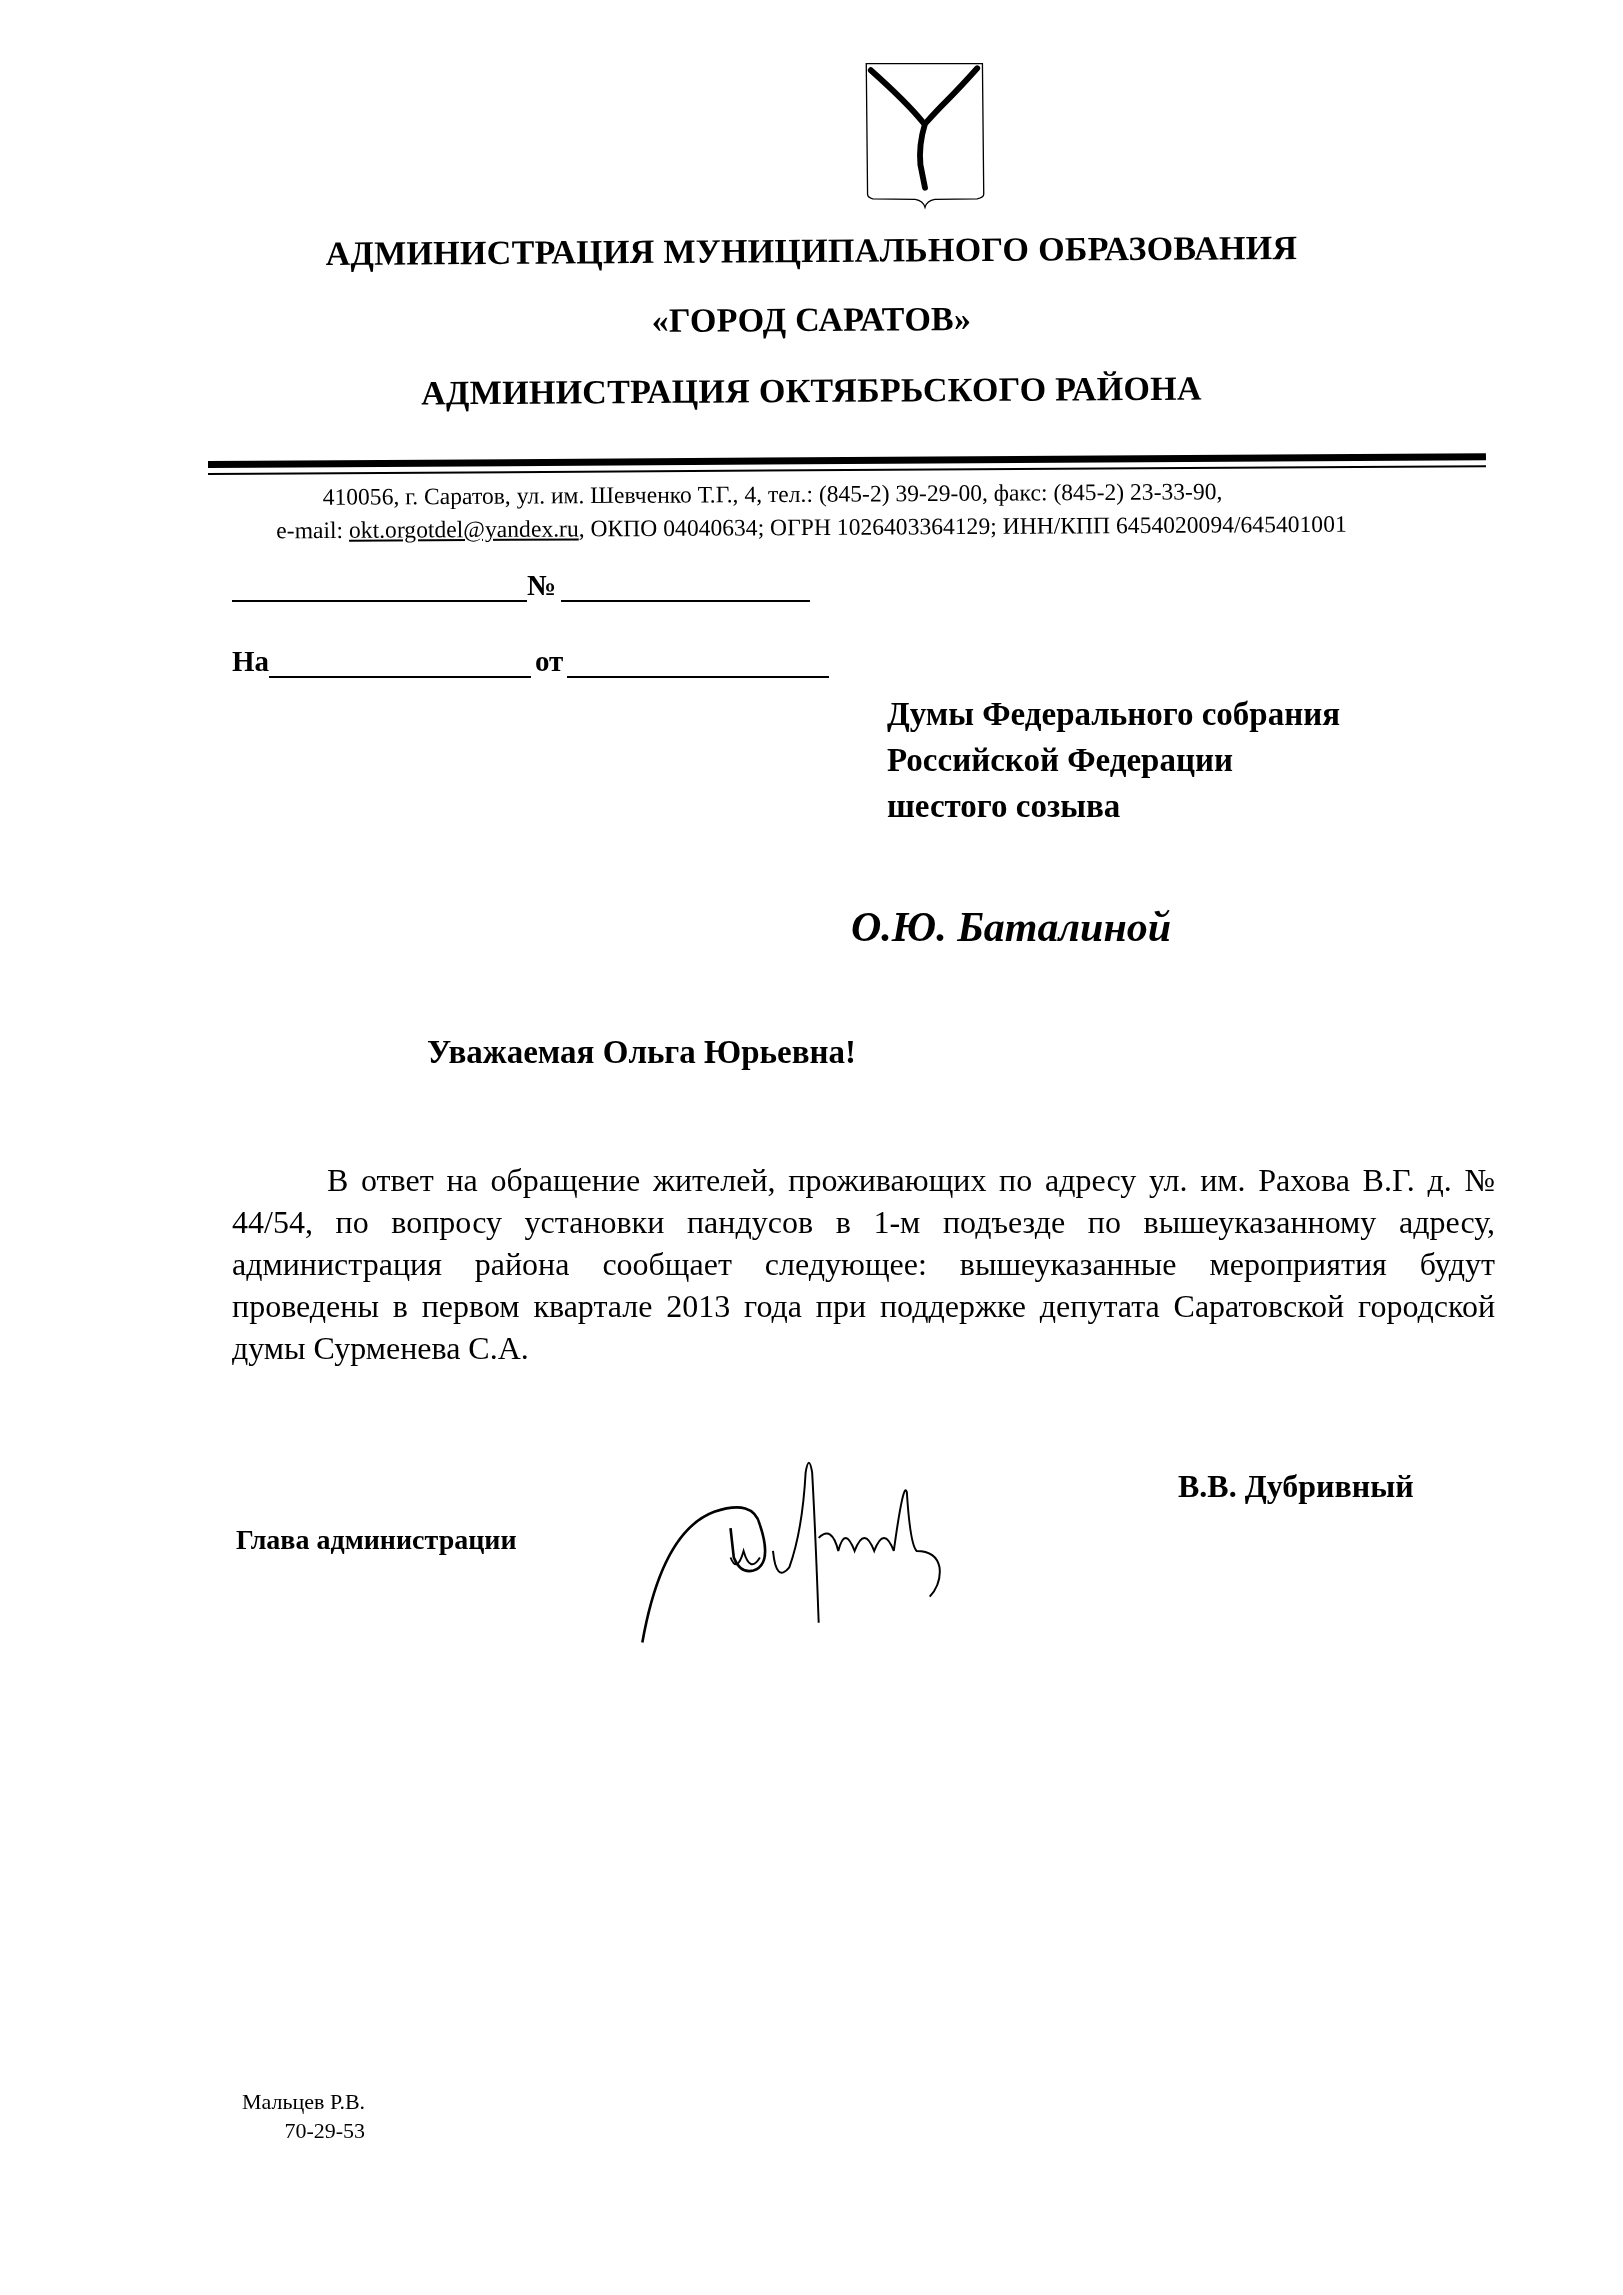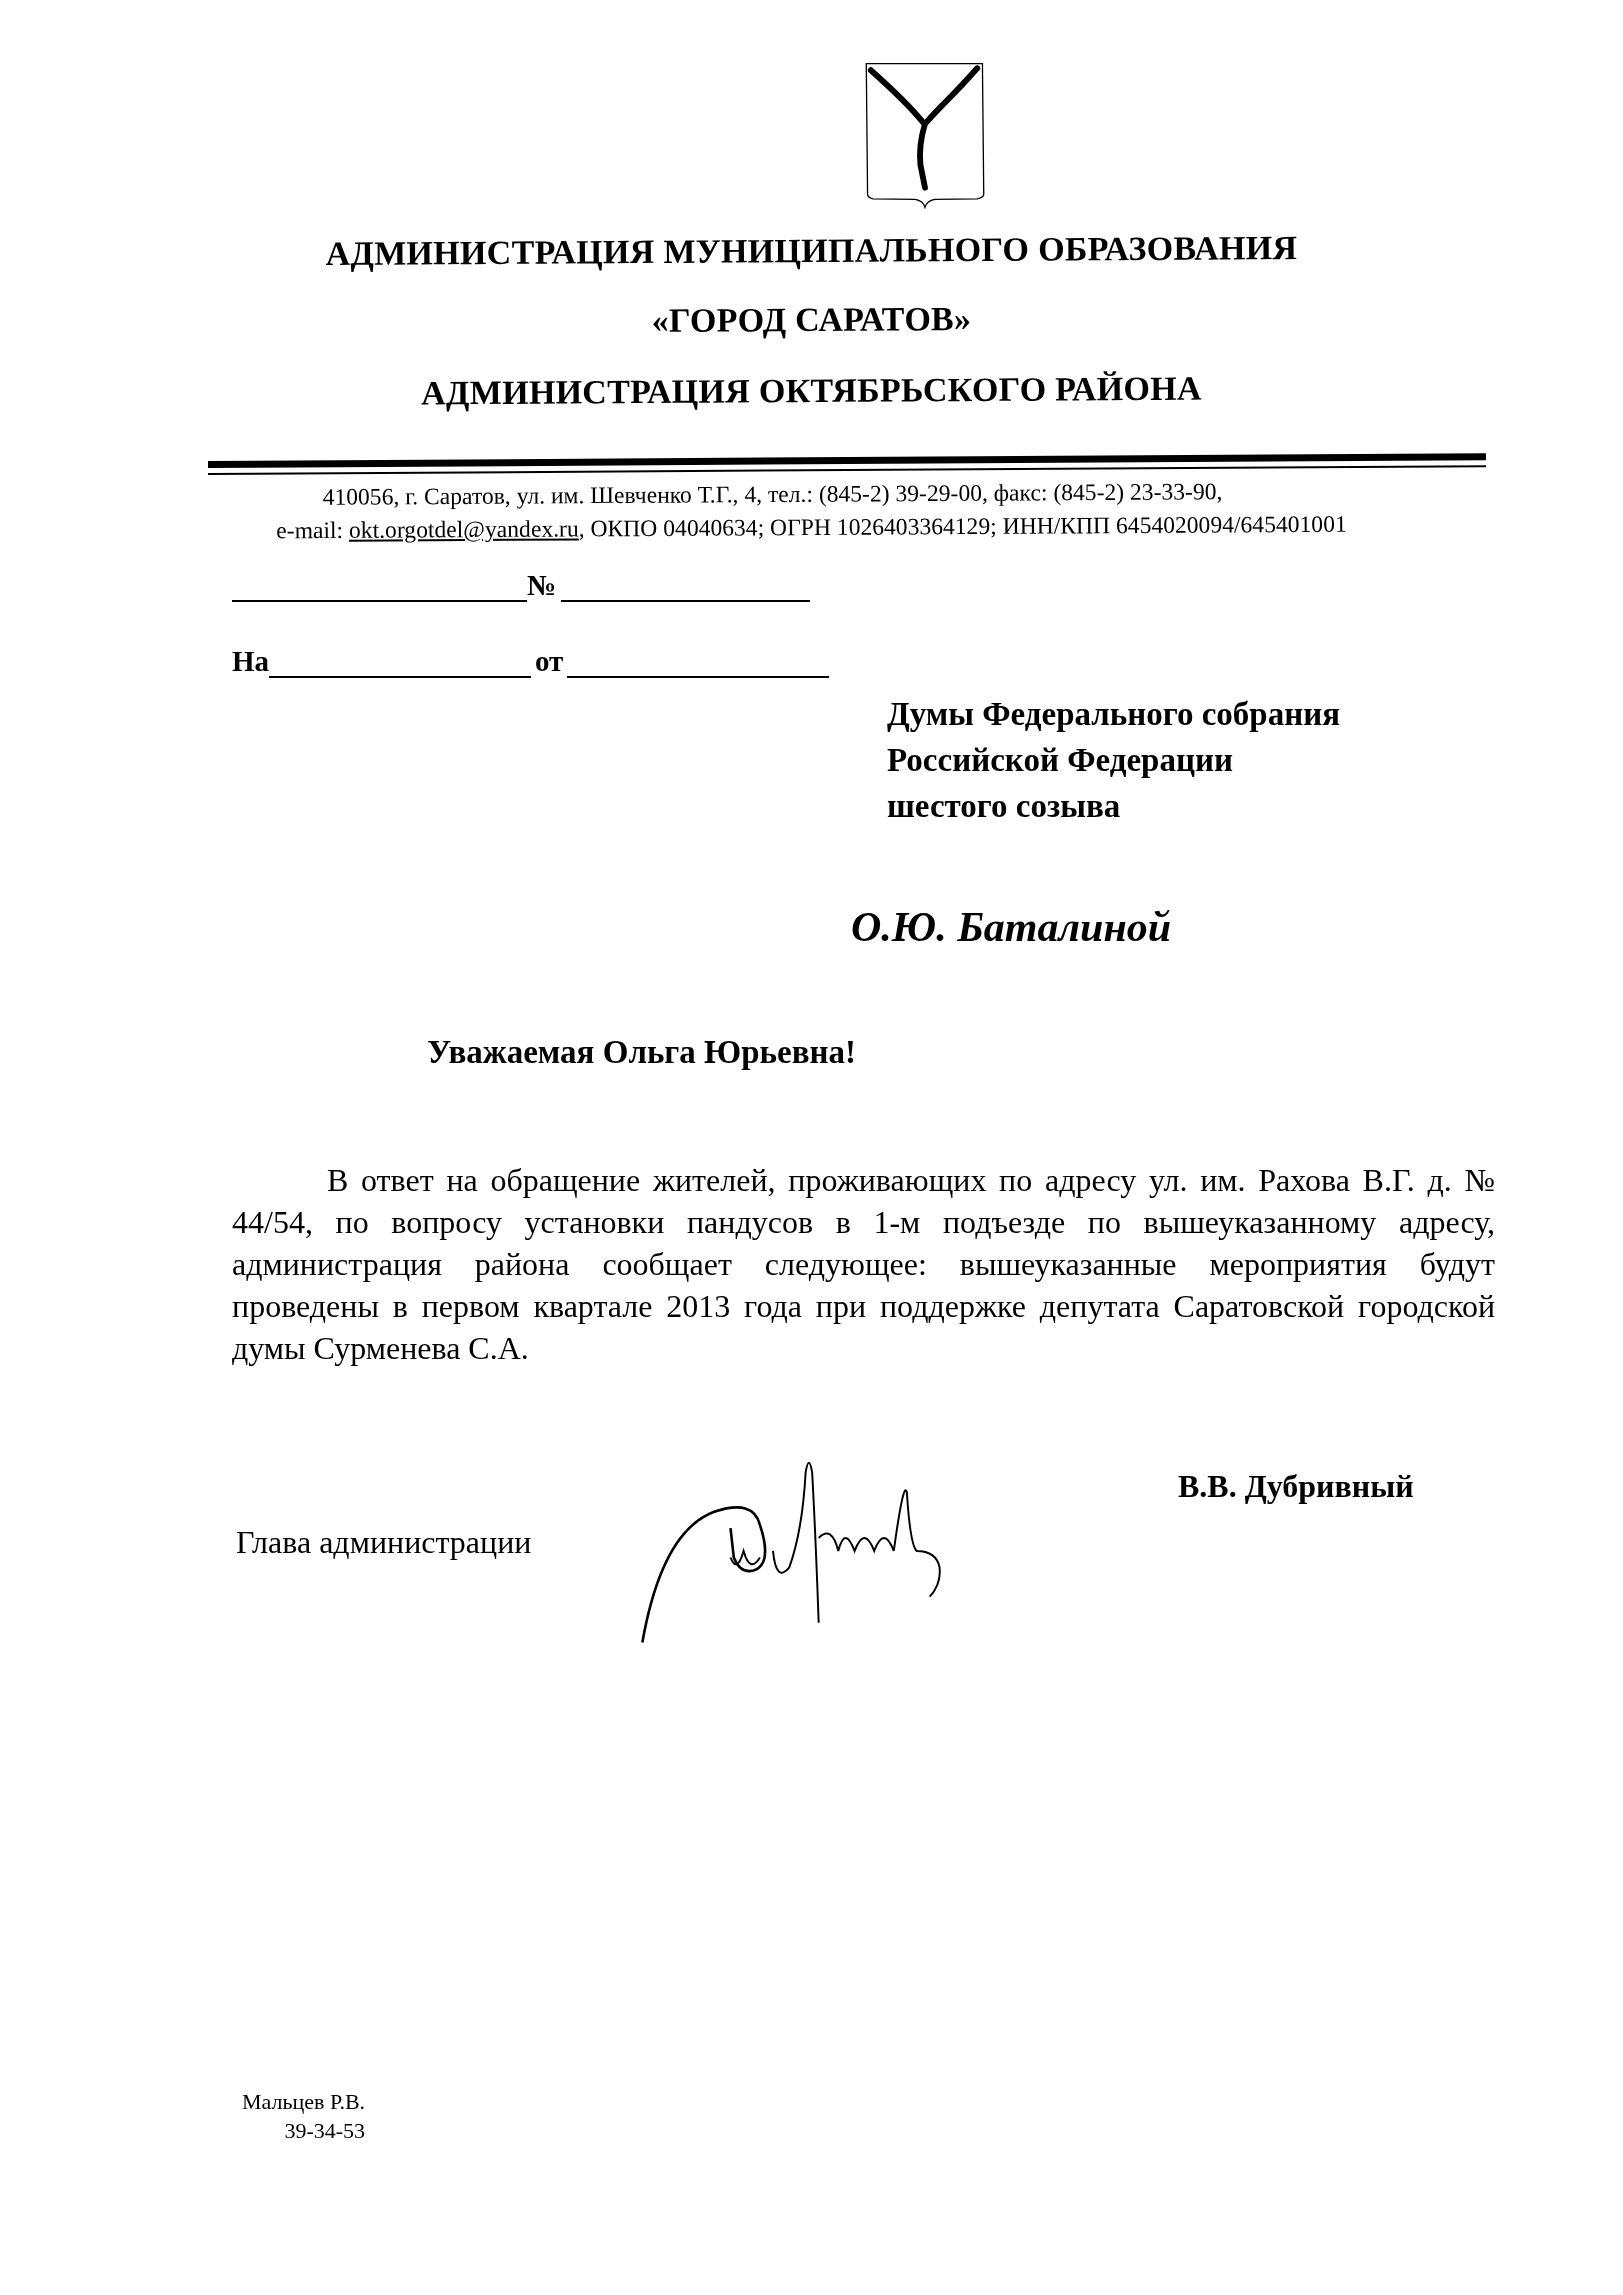--- a/index.html
+++ b/index.html
@@ -16,21 +16,21 @@
   .addr1 { top: 481px; left: -39px; }
   .addr2 { top: 514px; }
   .email { text-decoration: underline; color: #000; }
   .regline { font-size: 29px; font-weight: bold; }
   .blank { display: inline-block; border-bottom: 2.6px solid #000; height: 26px; vertical-align: bottom; position: relative; }
   .blank .scrib { position: absolute; left: 19.6px; bottom: 2.6px; font-style: italic; font-weight: normal; color: #bbb; font-size: 22px; letter-spacing: 3.9px; }
   .addressee { left: 887px; top: 691px; font-size: 33px; font-weight: bold; line-height: 46px; }
   .addressee-name { left: 851px; top: 903px; font-size: 42px; font-weight: bold; font-style: italic; }
   .salutation { left: 0; width: 1283px; top: 1034px; text-align: center; font-size: 33px; font-weight: bold; }
   .body-text { left: 232px; top: 1159px; width: 1263px; font-size: 32px; line-height: 42px; text-align: justify; text-indent: 95px; font-family: Liberation Serif, serif; }
-  .sign-title { left: 236px; top: 1524px; font-size: 32px; font-weight: normal; }
+  .sign-title { left: 236px; top: 1524px; font-size: 28px; font-weight: bold; }
   .sign-name { left: 1178px; top: 1468px; font-size: 32px; font-weight: bold; }
   .signature { left: 622px; top: 1453px; width: 524px; height: 209px; }
   .exec { left: 242px; top: 2087px; font-size: 22px; line-height: 29px; text-align: right; }
 </style>
 </head>
 <body>
 
 <svg class="abs coat" viewBox="0 0 190 230">
   <path d="M5 5 L183 5 L185 205 Q185 210 175 212 L110 213 Q98 215 95 225 Q92 215 80 213 L15 212 Q7 210 7 205 Z" fill="none" stroke="#000" stroke-width="2"></path>
   <path d="M12 15 Q40 40 60 60 Q80 80 92 95" fill="none" stroke="#000" stroke-width="9" stroke-linecap="round"></path>
@@ -72,15 +72,15 @@
 <svg class="abs signature" viewBox="0 0 800 320">
   <path d="M30 290 Q60 120 140 90 Q200 70 210 110 Q230 170 200 180 Q180 185 170 160 L165 115" fill="none" stroke="#000" stroke-width="4"></path>
   <path d="M165 160 Q175 185 185 150 Q195 185 210 160" fill="none" stroke="#000" stroke-width="3"></path>
   <path d="M230 150 Q235 200 255 175 Q275 120 280 30 Q285 0 290 30 Q295 120 300 260" fill="none" stroke="#000" stroke-width="3"></path>
   <path d="M300 130 Q320 110 330 150 Q340 110 355 150 Q370 110 385 150 Q400 110 415 150 Q430 40 435 60 Q440 140 450 150 Q480 150 485 175 Q488 200 470 220" fill="none" stroke="#000" stroke-width="3"></path>
 </svg>
 <div class="abs sign-name">В.В. Дубривный</div>
 
 <div class="abs exec">
   <div>Мальцев Р.В.</div>
-  <div style="padding-left:5.2px;">39-34-53</div>
+  <div style="padding-left:5.2px;">70-29-53</div>
 </div>
 
 
 </body></html>

